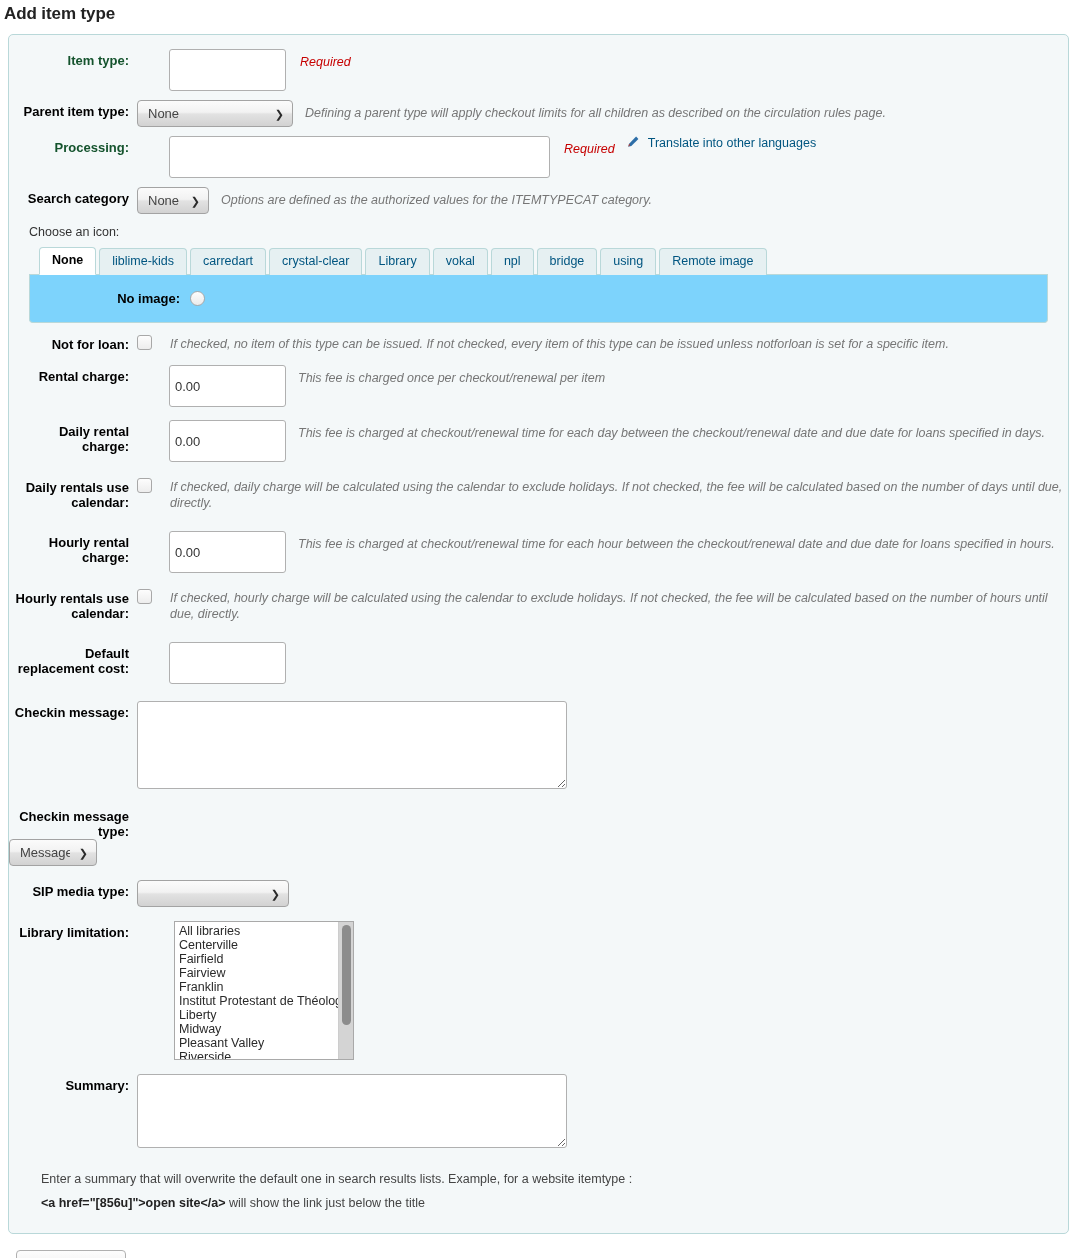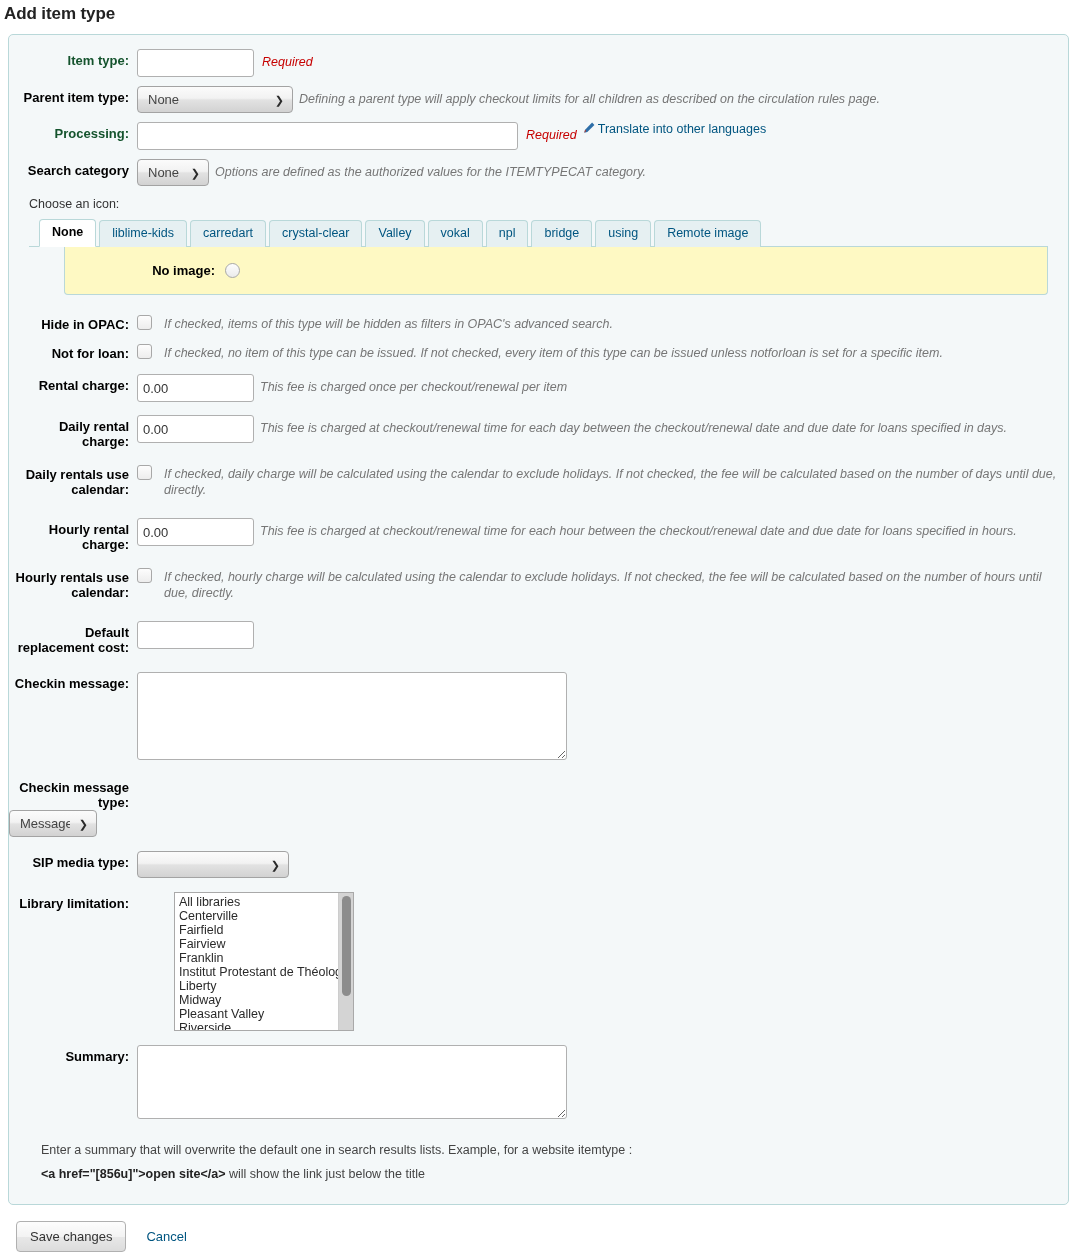--- a/index.html
+++ b/index.html
@@ -49,33 +49,34 @@
     text-align: right;
     font-weight: bold;
     font-size: 13px;
     color: #000000;
     padding: 4px 8px 0 0;
     line-height: 15px;
   }
   .lbl.req { color: #14532d; }
   .lbl.cb { padding-top: 2px; }
 
-  .field { display: flex; align-items: flex-start; flex: 1; min-width: 0; }
+  .field { display: flex; align-items: flex-start; flex: 1; min-width: 0; gap: 6px; }
 
   
   input.txt {
     border: 1px solid #b0b0b0;
     border-radius: 3px;
     background: #ffffff;
-    height: 28px;
+    height: 42px;
     padding: 2px 5px;
     font-family: "Liberation Sans", sans-serif;
     font-size: 13px;
     color: #333333;
     outline: none;
+    margin-left: 32px;
   }
   input.w-115 { width: 117px; }
   input.w-380 { width: 381px; }
 
   
   select.sel {
     -webkit-appearance: none;
     -moz-appearance: none;
     appearance: none;
     border: 1px solid #a3a3a3;
@@ -188,29 +189,28 @@
     cursor: pointer;
     line-height: 15px;
   }
   .tab.active {
     background: #ffffff;
     color: #000000;
     font-weight: bold;
     border-bottom: 1px solid #ffffff;
   }
   .tab-panel {
-    background: #fef9c3;
+    background: #7dd3fc;
     border: 1px solid #b9d8d9;
     border-top: none;
     border-radius: 0 0 4px 4px;
     margin-right: 20px;
     padding: 16px 0 16px 0;
     display: flex;
     align-items: center;
-    margin-left: 35px;
   }
   .noimg-label {
     font-weight: bold;
     font-size: 13px;
     color: #000000;
     width: 160px;
     text-align: right;
     padding-right: 10px;
   }
 
@@ -361,41 +361,34 @@
     </div>
 
     <div class="icon-chooser">
       <div class="chooser-label">Choose an icon:</div>
 
       <div class="tabs">
         <div class="tab active">None</div>
         <div class="tab">liblime-kids</div>
         <div class="tab">carredart</div>
         <div class="tab">crystal-clear</div>
-        <div class="tab">Valley</div>
+        <div class="tab">Library</div>
         <div class="tab">vokal</div>
         <div class="tab">npl</div>
         <div class="tab">bridge</div>
         <div class="tab">using</div>
         <div class="tab">Remote image</div>
       </div>
 
       <div class="tab-panel">
         <span class="noimg-label">No image:</span>
         <input type="radio" class="rdo" name="iconradio" style="">
       </div>
     </div>
 
-    <div class="row" style="margin-top:20px;">
-      <div class="lbl cb">Hide in OPAC:</div>
-      <div class="field">
-        <input type="checkbox" class="cbx" style="">
-        <span class="hint cbhint">If checked, items of this type will be hidden as filters in OPAC's advanced search.</span>
-      </div>
-    </div>
 
     <div class="row" style="margin-top:12px;">
       <div class="lbl cb">Not for loan:</div>
       <div class="field">
         <input type="checkbox" class="cbx" style="">
         <span class="hint cbhint">If checked, no item of this type can be issued. If not checked, every item of this type can be issued unless notforloan is set for a specific item.</span>
       </div>
     </div>
 
     <div class="row" style="margin-top:13px;">

